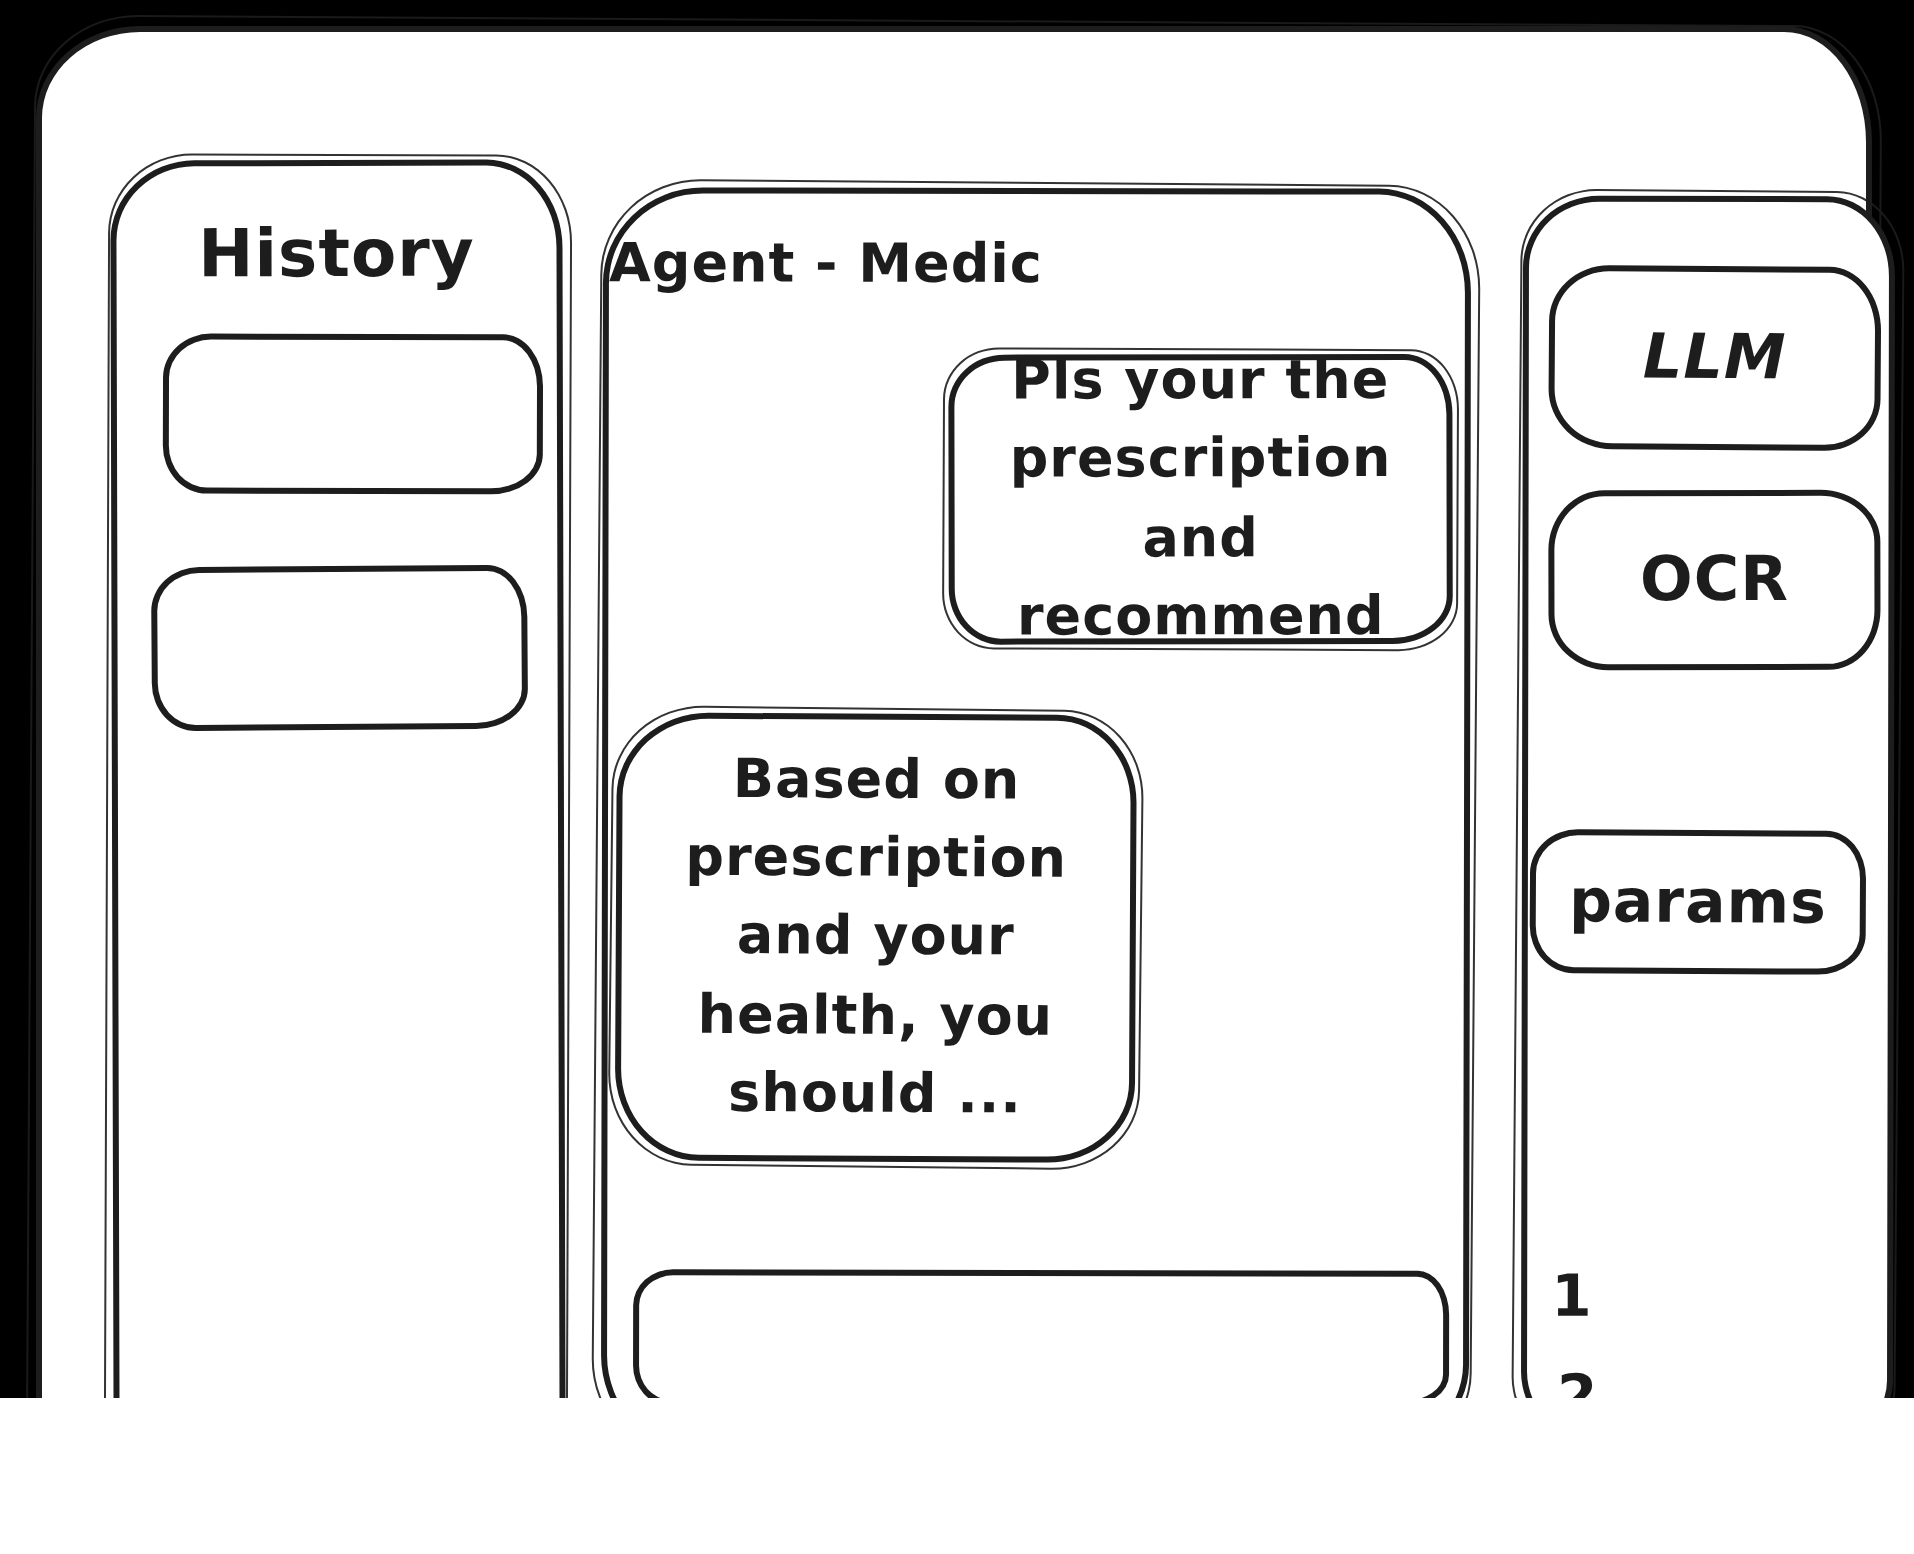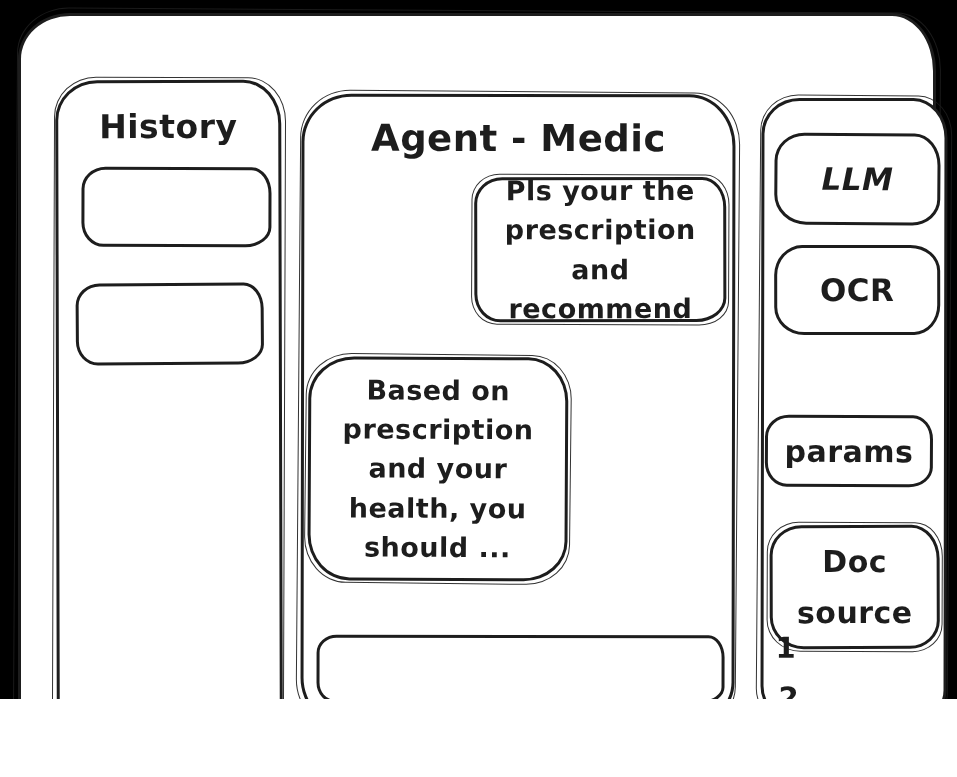--- a/index.html
+++ b/index.html
@@ -71,22 +71,21 @@
   
   #chat-panel {
     left: 280px; top: 78px;
     width: 434px; height: 634px;
     border-radius: 50px 46px 52px 48px / 48px 52px 46px 50px;
     transform: rotate(0.1deg);
   }
   #chat-title {
     position: absolute;
     top: 20px; left: 0; right: 0;
-    text-align: center;
-    font-size: 37px;
+    font-size: 27px;
   }
   .bubble {
     display: flex;
     align-items: center;
     justify-content: center;
     text-align: center;
     font-size: 27px;
     line-height: 1.45;
     white-space: pre-line;
     padding: 6px 10px;
@@ -200,21 +199,20 @@
       <input id="chat-input" class="sketch plain" type="text" placeholder="" style="">
     </div>
 
     <div id="tools-panel" class="sketch">
       <div id="tool-llm" class="sketch tool-button handtext plain">LLM</div>
 
       <div id="tool-ocr" class="sketch tool-button handtext plain">OCR</div>
 
       <div id="tool-params" class="sketch tool-button handtext plain">params</div>
 
-      <div id="tool-doc-source" class="sketch tool-button handtext">Doc source</div>
 
       <div id="doc-source-item-1" class="doc-source-item handtext">1</div>
 
       <div id="doc-source-item-2" class="doc-source-item handtext">2</div>
     </div>
 
   </div>
 </div>
 
 </body></html>

